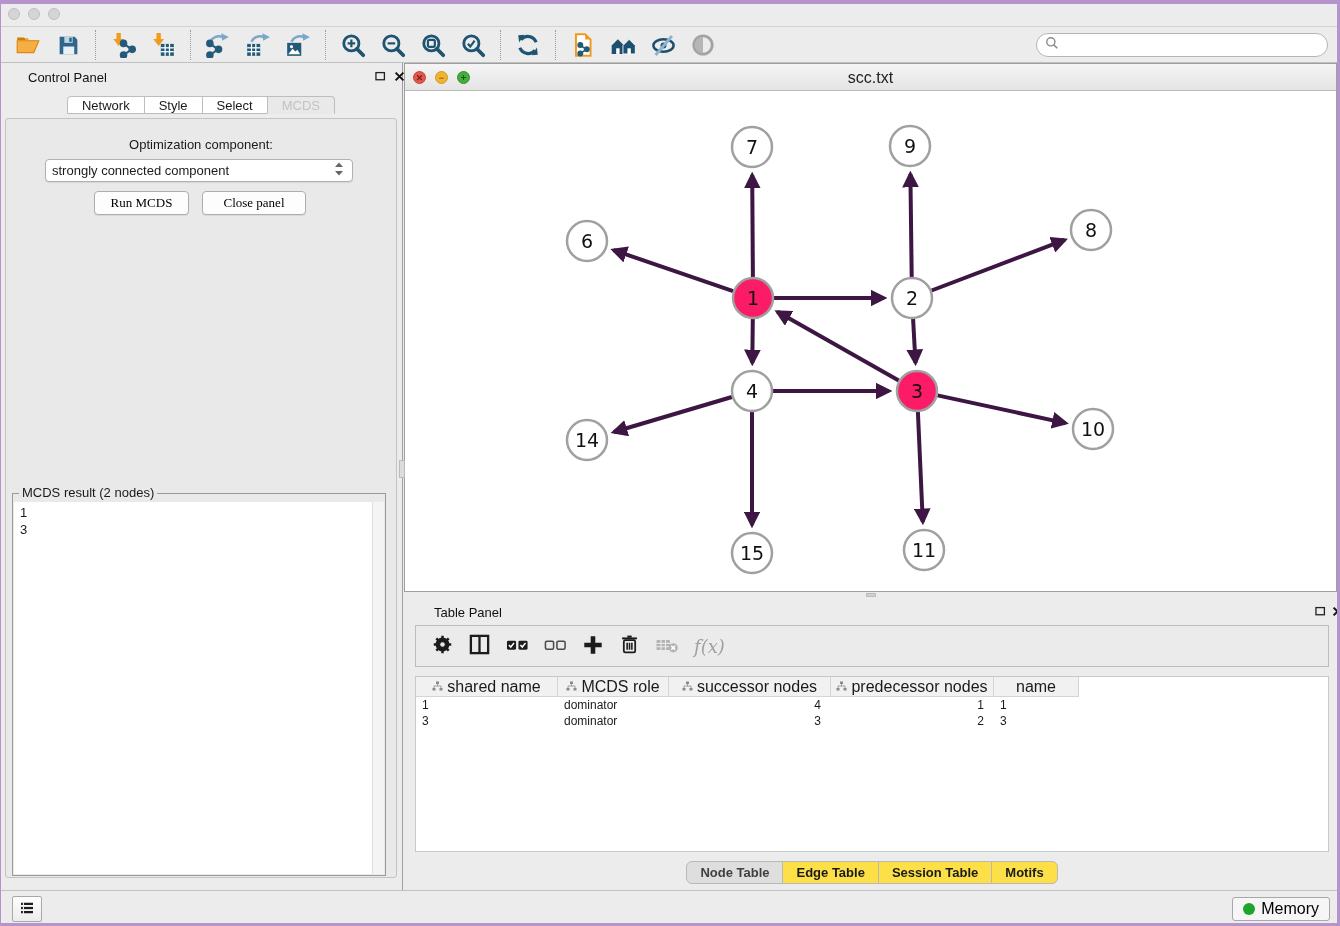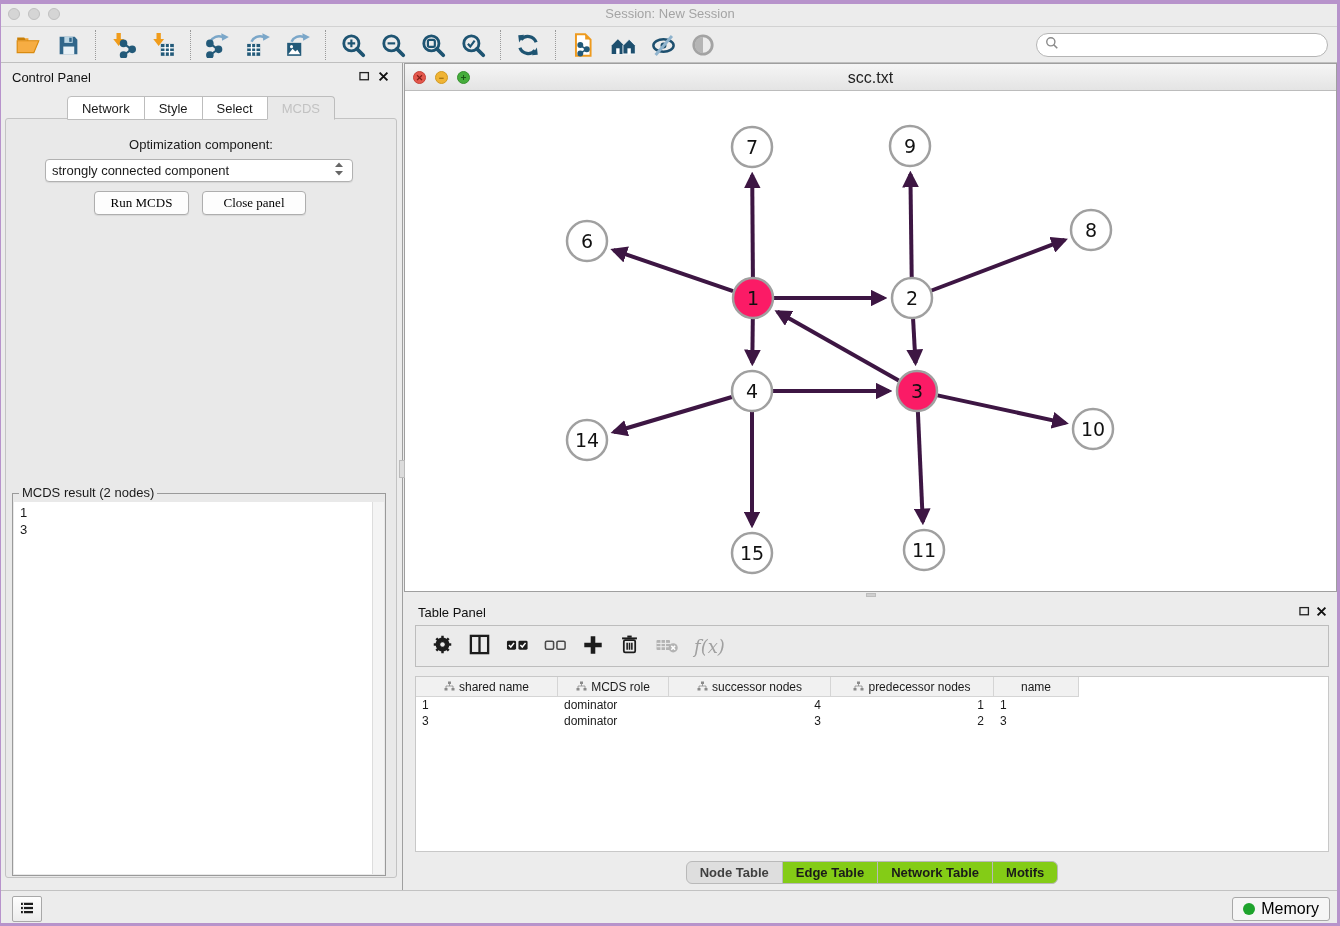--- a/index.html
+++ b/index.html
@@ -18,26 +18,26 @@
   
   .toolbar { position:absolute; left:0; top:28px; width:1340px; height:35px; background:#ececec; border-bottom:1px solid #bfbfbf; display:flex; align-items:center; padding-left:8px; }
   .tb { width:40px; height:30px; background:none; border:none; display:flex; align-items:center; justify-content:center; cursor:pointer; }
   .tb svg { display:block; }
   .tbdiv { width:0; height:30px; border-left:1px dotted #9a9a9a; margin:0 7px; }
   .search { position:absolute; right:12px; top:5px; width:292px; height:24px; background:#fff; border:1px solid #b5b5b5; border-radius:12px; display:flex; align-items:center; padding:0 8px; }
   .search input { border:none; outline:none; flex:1; font-size:12px; background:transparent; margin-left:5px; }
 
   
   .control-panel { position:absolute; left:0; top:63px; width:403px; height:827px; background:#ececec; border-right:1px solid #9f9f9f; }
-  .panel-head { position:absolute; left:0; top:0; width:100%; height:26px; }
+  .panel-head { position:absolute; left:16px; top:0; width:100%; height:26px; }
   .panel-head .ph-label { position:absolute; left:12px; top:7px; font-size:13px; color:#111; }
   .ph-float { position:absolute; top:6px; cursor:pointer; }
   .ph-close { position:absolute; top:6px; cursor:pointer; }
   .cp-tabs { position:absolute; left:0; right:0; top:33px; display:flex; justify-content:center; z-index:2; }
-  .tab { height:24px; padding:0 14px; background:#fff; border:1px solid #bdbdbd; font-size:13px; display:flex; align-items:center; cursor:pointer; margin-left:-1px; }
+  .tab { height:18px; padding:0 14px; background:#fff; border:1px solid #bdbdbd; font-size:13px; display:flex; align-items:center; cursor:pointer; margin-left:-1px; }
   .tab:first-child { border-radius:4px 0 0 0; margin-left:0; }
   .tab.last { border-radius:0 4px 0 0; }
   .tab.active { background:#e9e9e9; color:#c2c2c2; border-bottom-color:#e9e9e9; }
   .cp-inner { position:absolute; left:5px; top:55px; width:392px; height:760px; background:#e9e9e9; border:1px solid #c3c3c3; border-radius:3px; }
   .opt-label { position:absolute; left:0; right:0; top:74px; text-align:center; font-size:13px; }
   .criterion { position:absolute; left:45px; top:96px; width:308px; height:23px; background:#fff; border:1px solid #b1b1b1; border-radius:4px; display:flex; align-items:center; font-size:13px; padding:4px 6px; cursor:pointer; box-shadow:0 1px 1px rgba(0,0,0,.08); }
   .criterion .crit-text { flex:1; }
   .cp-btn { position:absolute; top:128px; height:24px; background:#fdfdfd; border:1px solid #aeaeae; border-radius:4px; font-size:13px; font-family:Liberation Serif, serif; cursor:pointer; box-shadow:0 1px 1px rgba(0,0,0,.08); }
   .result-group { position:absolute; left:12px; top:430px; width:374px; height:383px; border:1px solid #9a9a9a; background:#e9e9e9; }
   .result-legend { position:absolute; left:6px; top:-9px; background:#e9e9e9; padding:0 3px; font-size:13px; }
@@ -61,47 +61,46 @@
   .hsplitter { position:absolute; left:404px; top:592px; width:936px; height:6px; background:#ececec; }
   .hsplit-handle { position:absolute; left:462px; top:1px; width:10px; height:4px; background:#cfcfcf; border:1px solid #bdbdbd; }
 
   
   .table-panel { position:absolute; left:404px; top:598px; width:936px; height:292px; background:#ececec; }
   .tp-toolbar { position:absolute; left:11px; top:27px; width:914px; height:42px; background:#ebebeb; border:1px solid #bdbdbd; display:flex; align-items:center; gap:15px; padding-left:16px; }
   .tp-btn { background:none; border:none; display:flex; align-items:center; justify-content:center; cursor:pointer; height:30px; }
   .fx { font-family:"DejaVu Serif", serif; font-style:italic; font-size:18px; color:#a0a0a0; }
   .tp-table { position:absolute; left:11px; top:78px; width:914px; height:176px; background:#fff; border:1px solid #c8c8c8; overflow:hidden; }
   .thead { display:flex; height:20px; }
-  .th { display:flex; align-items:center; gap:4px; background:#f1f1f1; border-right:1px solid #d5d5d5; border-bottom:1px solid #d5d5d5; font-size:12px; padding:0 4px; justify-content:center; }
+  .th { display:flex; align-items:center; gap:4px; background:#f1f1f1; border-right:1px solid #d5d5d5; border-bottom:1px solid #d5d5d5; font-size:16px; padding:0 4px; justify-content:center; }
   .tbody .tr { display:flex; height:16px; }
   .td { font-size:12px; padding:0 10px 0 6px; line-height:16px; }
   .hier-icon svg { display:block; }
 
   .tp-tabs { position:absolute; left:0; right:0; top:263px; display:flex; justify-content:center; }
-  .btab { height:23px; padding:0 13px; background:#84cc16; border:1px solid #b9b9b9; font-size:13px; font-weight:bold; display:flex; align-items:center; cursor:pointer; margin-left:-1px; }
+  .btab { height:23px; padding:0 13px; background:#fde047; border:1px solid #b9b9b9; font-size:13px; font-weight:bold; display:flex; align-items:center; cursor:pointer; margin-left:-1px; }
   .btab:first-child { border-radius:6px 0 0 6px; margin-left:0; }
   .btab.last { border-radius:0 6px 6px 0; }
   .btab.active { background:#dedede; color:#404040; }
 
   
   .statusbar { position:absolute; left:0; top:890px; width:1340px; height:36px; background:#ececec; border-top:1px solid #c2c2c2; }
   .sb-left-btn { position:absolute; left:12px; top:5px; width:30px; height:26px; background:linear-gradient(#fefefe,#ececec); border:1px solid #a8a8a8; border-radius:2px; display:flex; align-items:center; justify-content:center; cursor:pointer; }
   .memory-btn { position:absolute; right:10px; top:6px; height:24px; padding:0 10px; background:#f6f6f6; border:1px solid #a8a8a8; border-radius:3px; display:flex; align-items:center; gap:6px; font-size:16px; cursor:pointer; }
   .mem-dot { width:12px; height:12px; border-radius:50%; background:#1fa42d; display:inline-block; }
 </style>
 </head>
 <body>
 
 <div class="titlebar">
   <div class="traffic">
     <span class="tl"></span>
     <span class="tl"></span>
     <span class="tl"></span>
   </div>
-  <div class="title-text">Session: New Session</div>
 </div>
 
 <div class="toolbar">
   <button class="tb">
     <span>
         <svg width="26" height="26" viewBox="0 0 24 24">
           <path d="M2 5h6.5l2 2.5H2z" fill="#c97f06"></path>
           <path d="M2 8h9l-2-2.2h3.4V8H22l-4.6 11H2z" fill="#f2a02a"></path>
           <path d="M2 8v11h15.4L22 8z" fill="#f6ad43" stroke="#d98b10" stroke-width="1"></path>
         </svg>
@@ -578,21 +577,21 @@
       </div>
   </div>
   <div class="tp-tabs">
     <div class="btab active">
         <span>Node Table</span>
       </div>
     <div class="btab">
         <span>Edge Table</span>
       </div>
     <div class="btab">
-        <span>Network Table</span>
+        <span>Session Table</span>
       </div>
     <div class="btab last">
         <span>Motifs</span>
       </div>
   </div>
 </div>
 
 <div class="statusbar">
   <button class="sb-left-btn">
     <span><svg width="18" height="18" viewBox="0 0 24 24">

